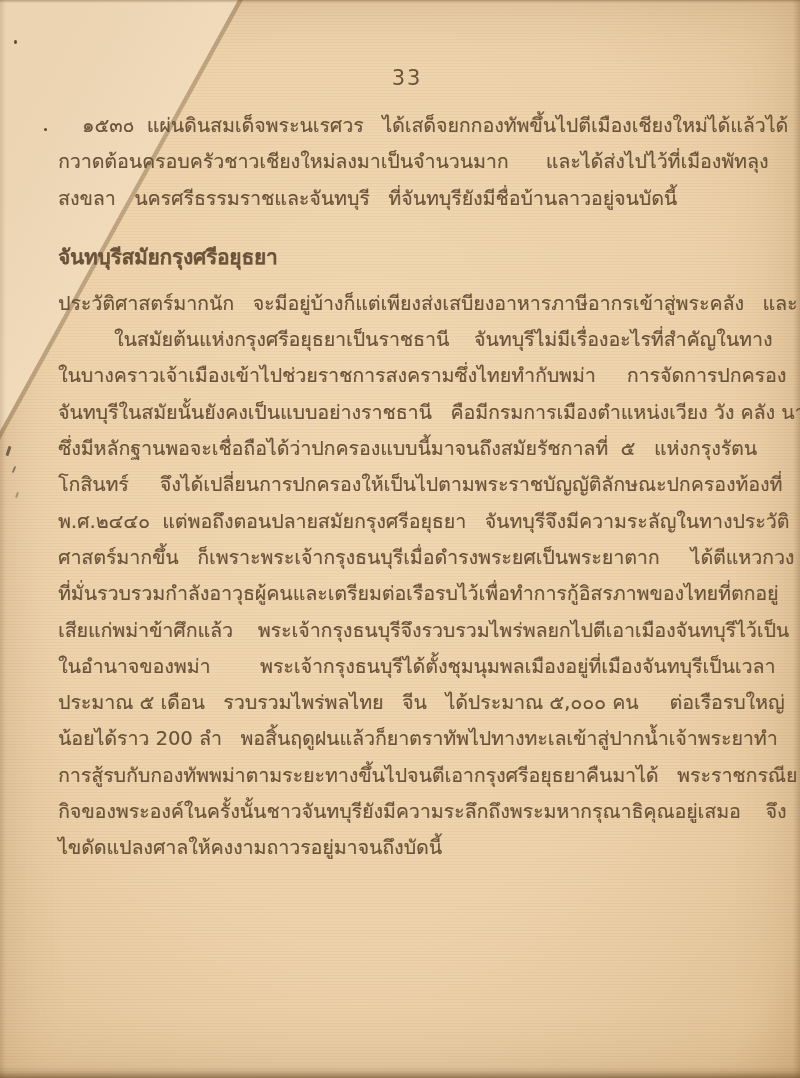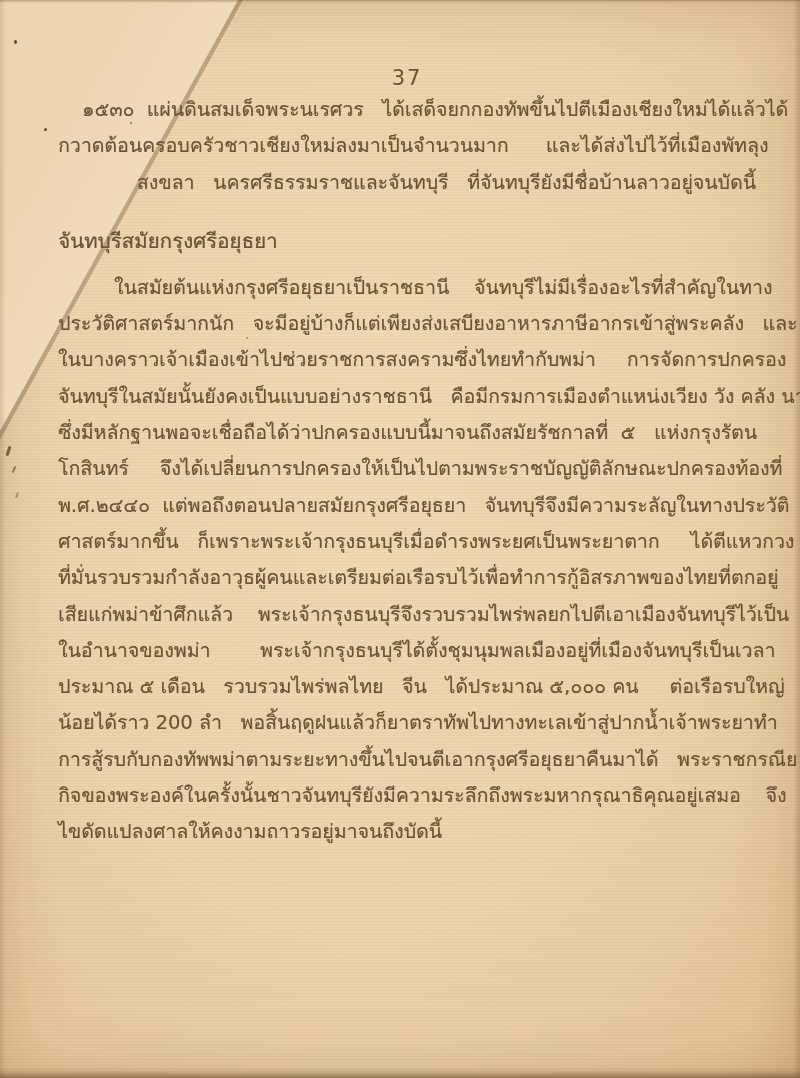--- a/index.html
+++ b/index.html
@@ -78,26 +78,26 @@
     font-size: 21px;
     line-height: 28px;
     letter-spacing: 2px;
   }
   .line {
     white-space: pre;
     font-size: 19.5px;
     line-height: 36.3px;
     text-shadow: 0.4px 0.3px 0.5px rgba(107, 83, 57, 0.45);
   }
-  .para.p1 { margin-top: 0; text-align: right; }
+  .para.p1 { margin-top: 16px; }
   .para.p1 .line.first { text-indent: 24px; }
   .heading {
     margin: 22px 0 11px 0;
     font-size: 20.5px;
-    font-weight: normal;
+    font-weight: bold;
     line-height: 36px;
     white-space: pre;
     text-shadow: 0.5px 0.4px 0.5px rgba(90, 68, 44, 0.55);
   }
   .para.p2 .line.first { text-indent: 56px; }
 </style>
 </head>
 <body>
 
 <div class="page">
@@ -113,33 +113,33 @@
   <div class="speck s1"></div>
   <div class="speck s2"></div>
   <div class="speck s3"></div>
   <div class="speck s4"></div>
   <div class="dash d1"></div>
   <div class="dash d2"></div>
   <div class="dash d3"></div>
 
   <div class="content">
 
-    <div class="page-number">37</div>
+    <div class="page-number">33</div>
 
     <div class="para p1">
       <div class="line first">๑๕๓๐  แผ่นดินสมเด็จพระนเรศวร   ได้เสด็จยกกองทัพขึ้นไปตีเมืองเชียงใหม่ได้แล้วได้</div>
       <div class="line">กวาดต้อนครอบครัวชาวเชียงใหม่ลงมาเป็นจำนวนมาก      และได้ส่งไปไว้ที่เมืองพัทลุง</div>
       <div class="line">สงขลา   นครศรีธรรมราชและจันทบุรี   ที่จันทบุรียังมีชื่อบ้านลาวอยู่จนบัดนี้</div>
     </div>
 
     <div class="heading">จันทบุรีสมัยกรุงศรีอยุธยา</div>
 
     <div class="para p2">
+      <div class="line">ประวัติศาสตร์มากนัก   จะมีอยู่บ้างก็แต่เพียงส่งเสบียงอาหารภาษีอากรเข้าสู่พระคลัง   และ</div>
       <div class="line first">ในสมัยต้นแห่งกรุงศรีอยุธยาเป็นราชธานี    จันทบุรีไม่มีเรื่องอะไรที่สำคัญในทาง</div>
-      <div class="line">ประวัติศาสตร์มากนัก   จะมีอยู่บ้างก็แต่เพียงส่งเสบียงอาหารภาษีอากรเข้าสู่พระคลัง   และ</div>
       <div class="line">ในบางคราวเจ้าเมืองเข้าไปช่วยราชการสงครามซึ่งไทยทำกับพม่า     การจัดการปกครอง</div>
       <div class="line">จันทบุรีในสมัยนั้นยังคงเป็นแบบอย่างราชธานี   คือมีกรมการเมืองตำแหน่งเวียง วัง คลัง นา</div>
       <div class="line">ซึ่งมีหลักฐานพอจะเชื่อถือได้ว่าปกครองแบบนี้มาจนถึงสมัยรัชกาลที่  ๕   แห่งกรุงรัตน</div>
       <div class="line">โกสินทร์     จึงได้เปลี่ยนการปกครองให้เป็นไปตามพระราชบัญญัติลักษณะปกครองท้องที่</div>
       <div class="line">พ.ศ.๒๔๔๐  แต่พอถึงตอนปลายสมัยกรุงศรีอยุธยา   จันทบุรีจึงมีความระลัญในทางประวัติ</div>
       <div class="line">ศาสตร์มากขึ้น   ก็เพราะพระเจ้ากรุงธนบุรีเมื่อดำรงพระยศเป็นพระยาตาก     ได้ตีแหวกวง</div>
       <div class="line">ที่มั่นรวบรวมกำลังอาวุธผู้คนและเตรียมต่อเรือรบไว้เพื่อทำการกู้อิสรภาพของไทยที่ตกอยู่</div>
       <div class="line">เสียแก่พม่าข้าศึกแล้ว    พระเจ้ากรุงธนบุรีจึงรวบรวมไพร่พลยกไปตีเอาเมืองจันทบุรีไว้เป็น</div>
       <div class="line">ในอำนาจของพม่า        พระเจ้ากรุงธนบุรีได้ตั้งชุมนุมพลเมืองอยู่ที่เมืองจันทบุรีเป็นเวลา</div>
       <div class="line">ประมาณ ๕ เดือน   รวบรวมไพร่พลไทย   จีน   ได้ประมาณ ๕,๐๐๐ คน     ต่อเรือรบใหญ่</div>

